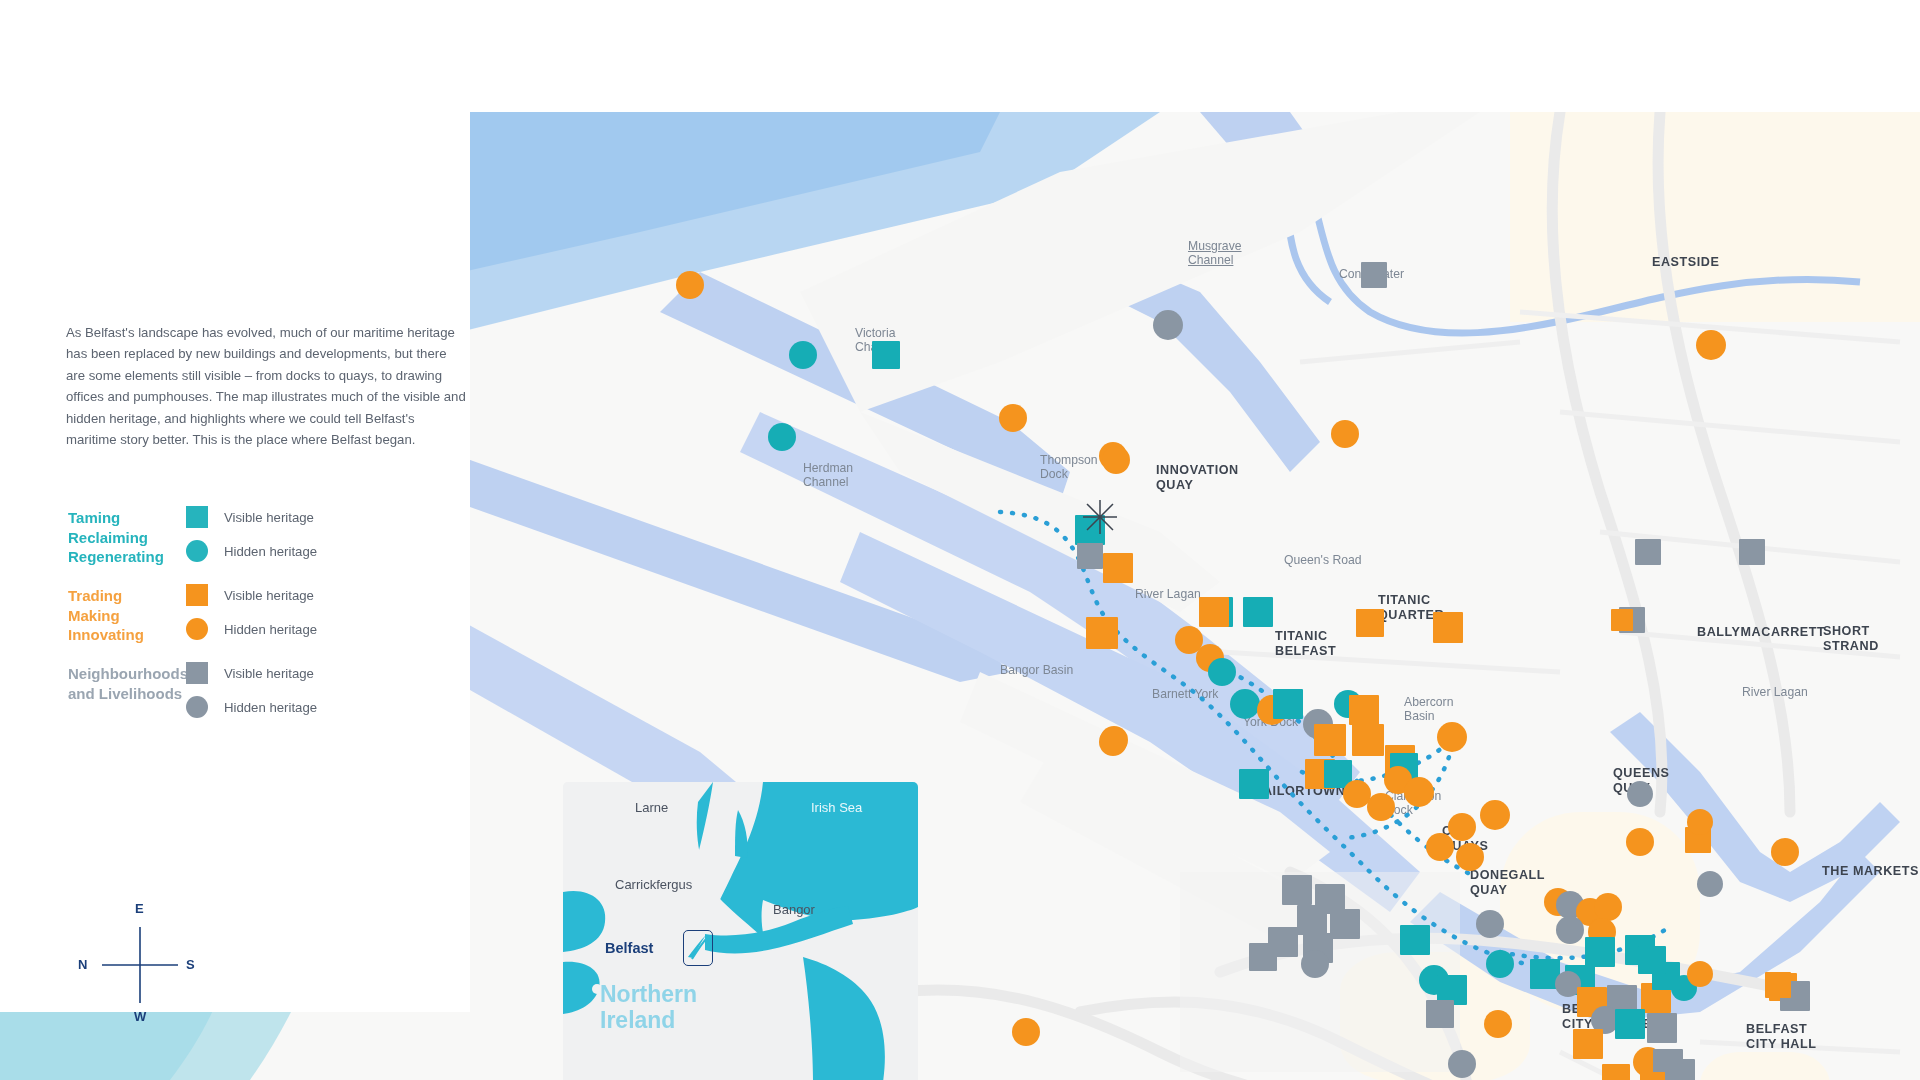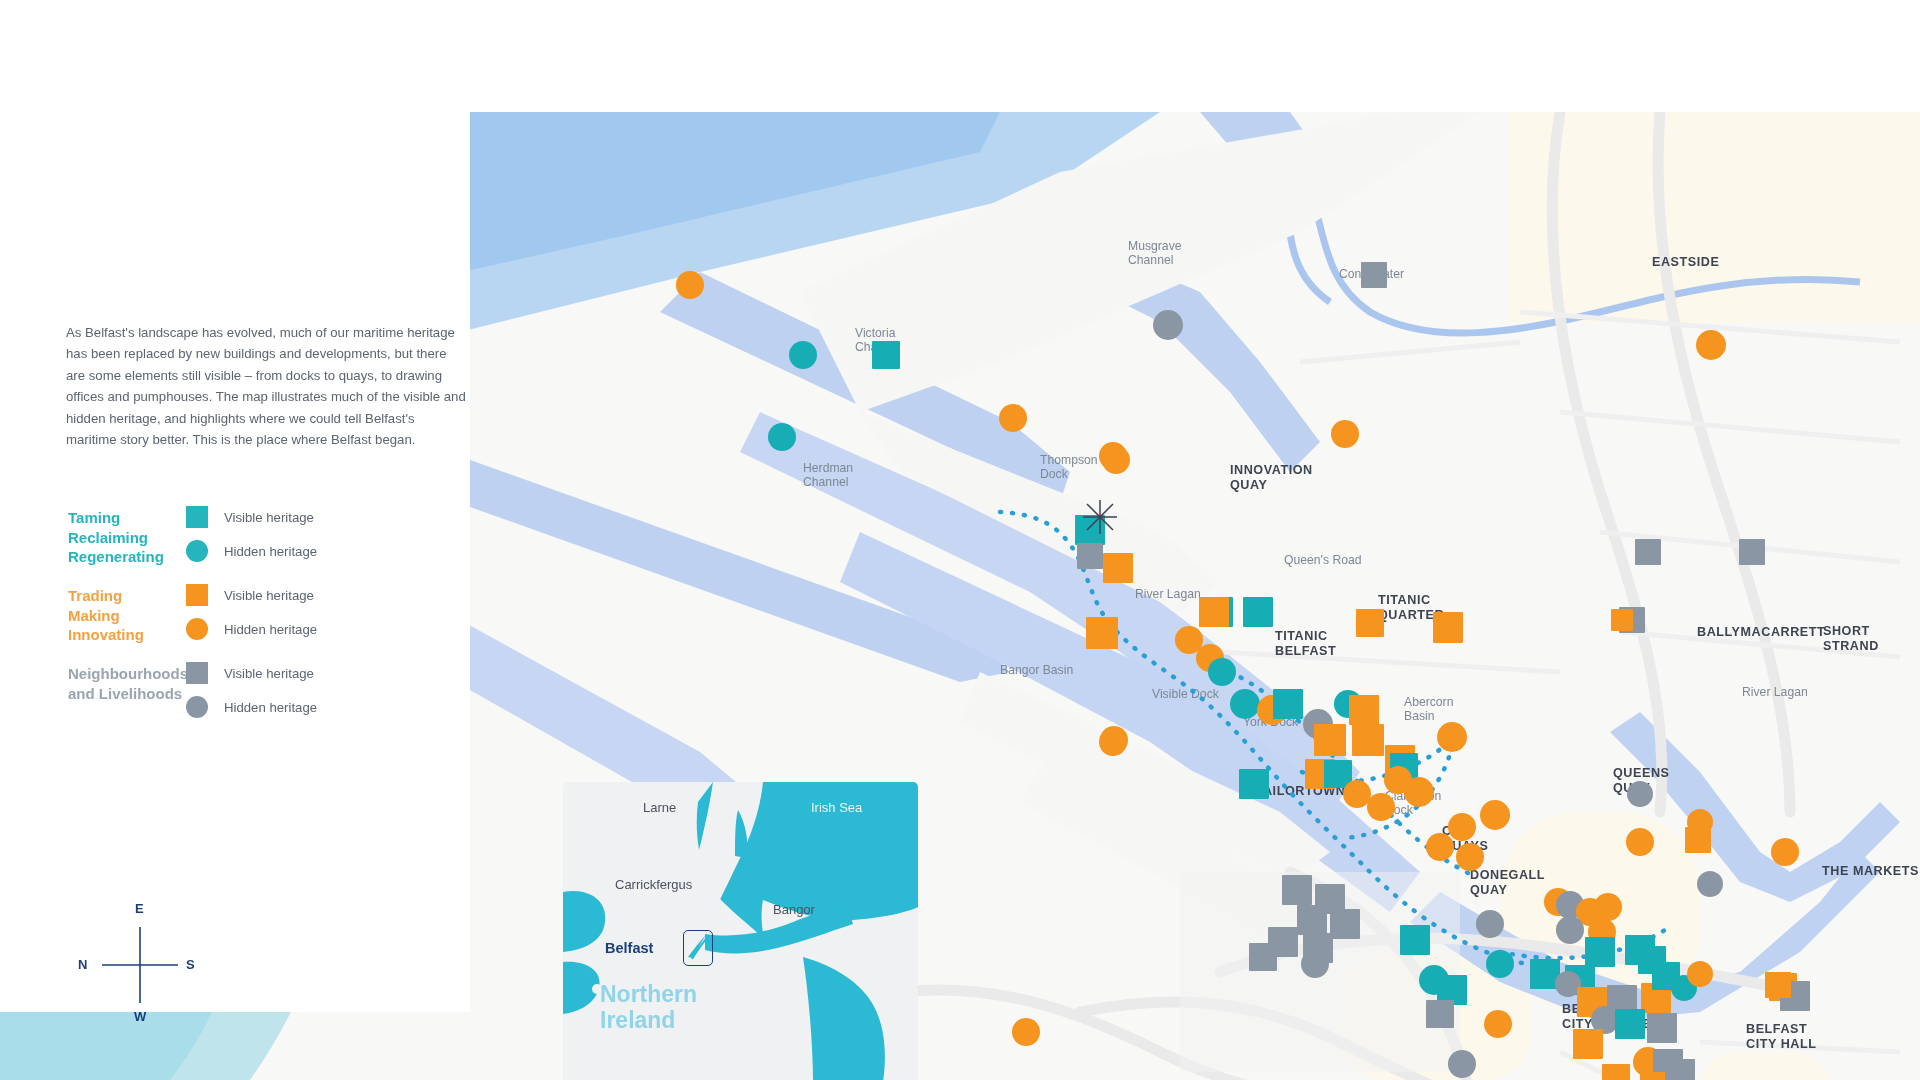--- a/index.html
+++ b/index.html
@@ -171,41 +171,41 @@
     <g stroke="#3d444f" stroke-width="1.5">
       <line x1="17" y1="0" x2="17" y2="34"></line>
       <line x1="0" y1="17" x2="34" y2="17"></line>
       <line x1="4" y1="4" x2="30" y2="30"></line>
       <line x1="30" y1="4" x2="4" y2="30"></line>
     </g>
   </svg>
 
   <div id="map-labels">
       <div class="mlab place" style="left: 1652px; top: 255px;">EASTSIDE</div>
-      <div class="mlab place" style="left: 1230px; top: 463px;">INNOVATION<br>QUAY</div>
+      <div class="mlab place" style="left: 1156px; top: 463px;">INNOVATION<br>QUAY</div>
       <div class="mlab place" style="left: 1378px; top: 593px;">TITANIC<br>QUARTER</div>
       <div class="mlab place" style="left: 1275px; top: 629px;">TITANIC<br>BELFAST</div>
       <div class="mlab place" style="left: 1697px; top: 625px;">BALLYMACARRETT</div>
       <div class="mlab place" style="left: 1823px; top: 624px;">SHORT<br>STRAND</div>
       <div class="mlab place" style="left: 1254px; top: 784px;">SAILORTOWN</div>
       <div class="mlab place" style="left: 1442px; top: 824px;">CITY<br>QUAYS</div>
       <div class="mlab place" style="left: 1613px; top: 766px;">QUEENS<br>QUAY</div>
       <div class="mlab place" style="left: 1470px; top: 868px;">DONEGALL<br>QUAY</div>
       <div class="mlab place" style="left: 1822px; top: 864px;">THE MARKETS</div>
       <div class="mlab place" style="left: 1562px; top: 1002px;">BELFAST<br>CITY CENTRE</div>
       <div class="mlab place" style="left: 1746px; top: 1022px;">BELFAST<br>CITY HALL</div>
-      <div class="mlab feature" style="left: 1128px; top: 239px;">Musgrave<br>Channel</div>
+      <div class="mlab feature" style="left: 1188px; top: 239px; text-decoration: underline;">Musgrave<br>Channel</div>
       <div class="mlab feature" style="left: 1339px; top: 235px; margin-top: 32px;">Connswater</div>
       <div class="mlab feature" style="left: 855px; top: 326px;">Victoria<br>Channel</div>
       <div class="mlab feature" style="left: 803px; top: 461px;">Herdman<br>Channel</div>
       <div class="mlab feature" style="left: 1040px; top: 453px;">Thompson<br>Dock</div>
       <div class="mlab feature" style="left: 1284px; top: 553px;">Queen's Road</div>
       <div class="mlab feature" style="left: 1135px; top: 587px;">River Lagan</div>
       <div class="mlab feature" style="left: 1000px; top: 663px;">Bangor Basin</div>
-      <div class="mlab feature" style="left: 1152px; top: 687px;">Visible Dock</div>
+      <div class="mlab feature" style="left: 1152px; top: 687px;">Barnett York</div>
       <div class="mlab feature" style="left: 1243px; top: 715px;">York Dock</div>
       <div class="mlab feature" style="left: 1404px; top: 695px;">Abercorn<br>Basin</div>
       <div class="mlab feature" style="left: 1385px; top: 789px;">Clarendon<br>Dock</div>
       <div class="mlab feature" style="left: 1742px; top: 685px;">River Lagan</div>
     </div>
 
   <div id="map-markers">
       <div class="mk ci" style="left: 676px; top: 271px; width: 28px; height: 28px; background: rgb(245, 148, 30);"></div>
       <div class="mk ci" style="left: 789px; top: 341px; width: 28px; height: 28px; background: rgb(22, 173, 181);"></div>
       <div class="mk sq" style="left: 872px; top: 341px; width: 28px; height: 28px; background: rgb(22, 173, 181);"></div>
@@ -391,21 +391,21 @@
 
       <path d="M175,28 C182,40 186,58 184,76 L172,74 C172,56 172,40 175,28 Z" fill="#2bb9d4"></path>
     </svg>
     <div id="ins-box">
       <svg width="26" height="32" viewBox="0 0 26 32">
         <path d="M4,26 C10,18 16,10 22,4 C17,11 13,19 9,27 Z" fill="#2bb9d4"></path>
         <path d="M8,28 C13,20 18,12 23,7" stroke="#2bb9d4" stroke-width="2" fill="none"></path>
       </svg>
     </div>
     <div id="inset-labels">
-        <div class="ins-lab " style="left: 80px; top: 18px;">Larne</div>
+        <div class="ins-lab " style="left: 72px; top: 18px;">Larne</div>
         <div class="ins-lab sea" style="left: 228px; top: 18px;">Irish Sea</div>
         <div class="ins-lab " style="left: 52px; top: 95px;">Carrickfergus</div>
         <div class="ins-lab " style="left: 210px; top: 120px;">Bangor</div>
         <div class="ins-lab belfast" style="left: 42px; top: 158px;">Belfast</div>
         <div class="ins-lab ni" style="left: 37px; top: 200px;">Northern<br>Ireland</div>
       </div>
   </div>
 
 </div>
 

